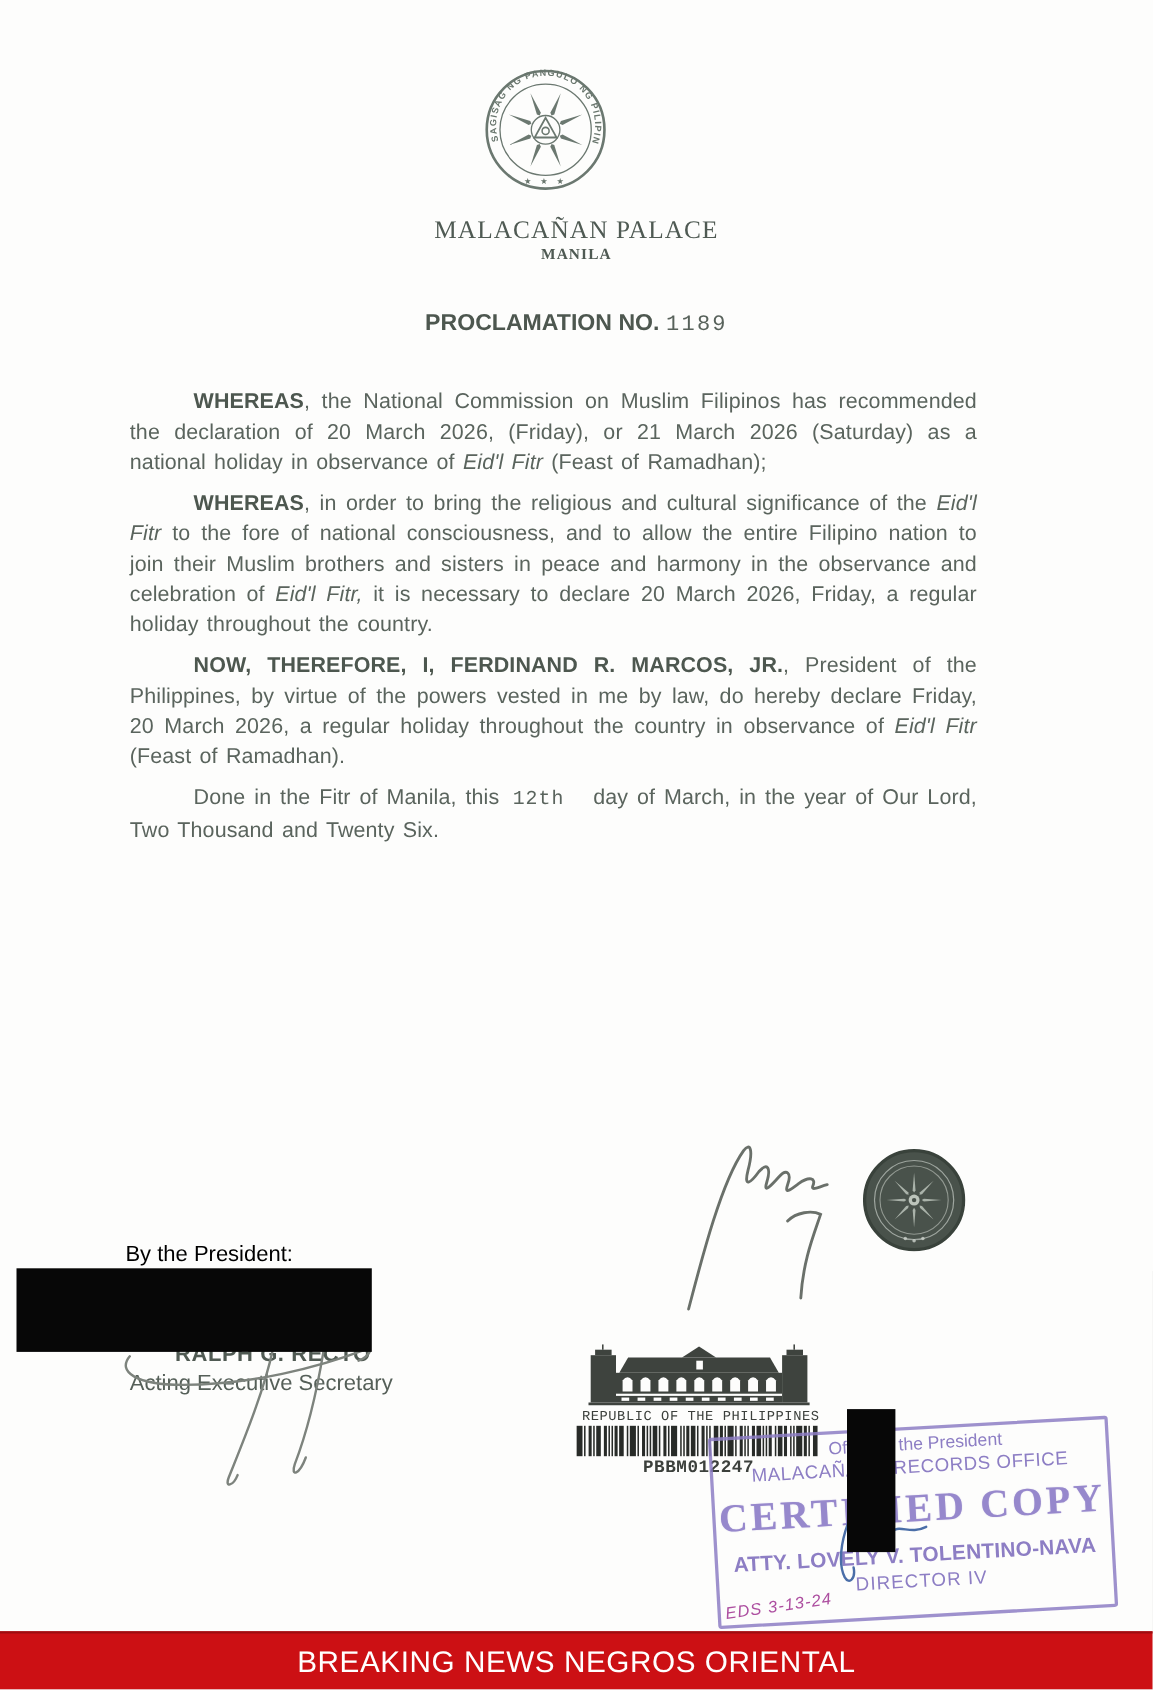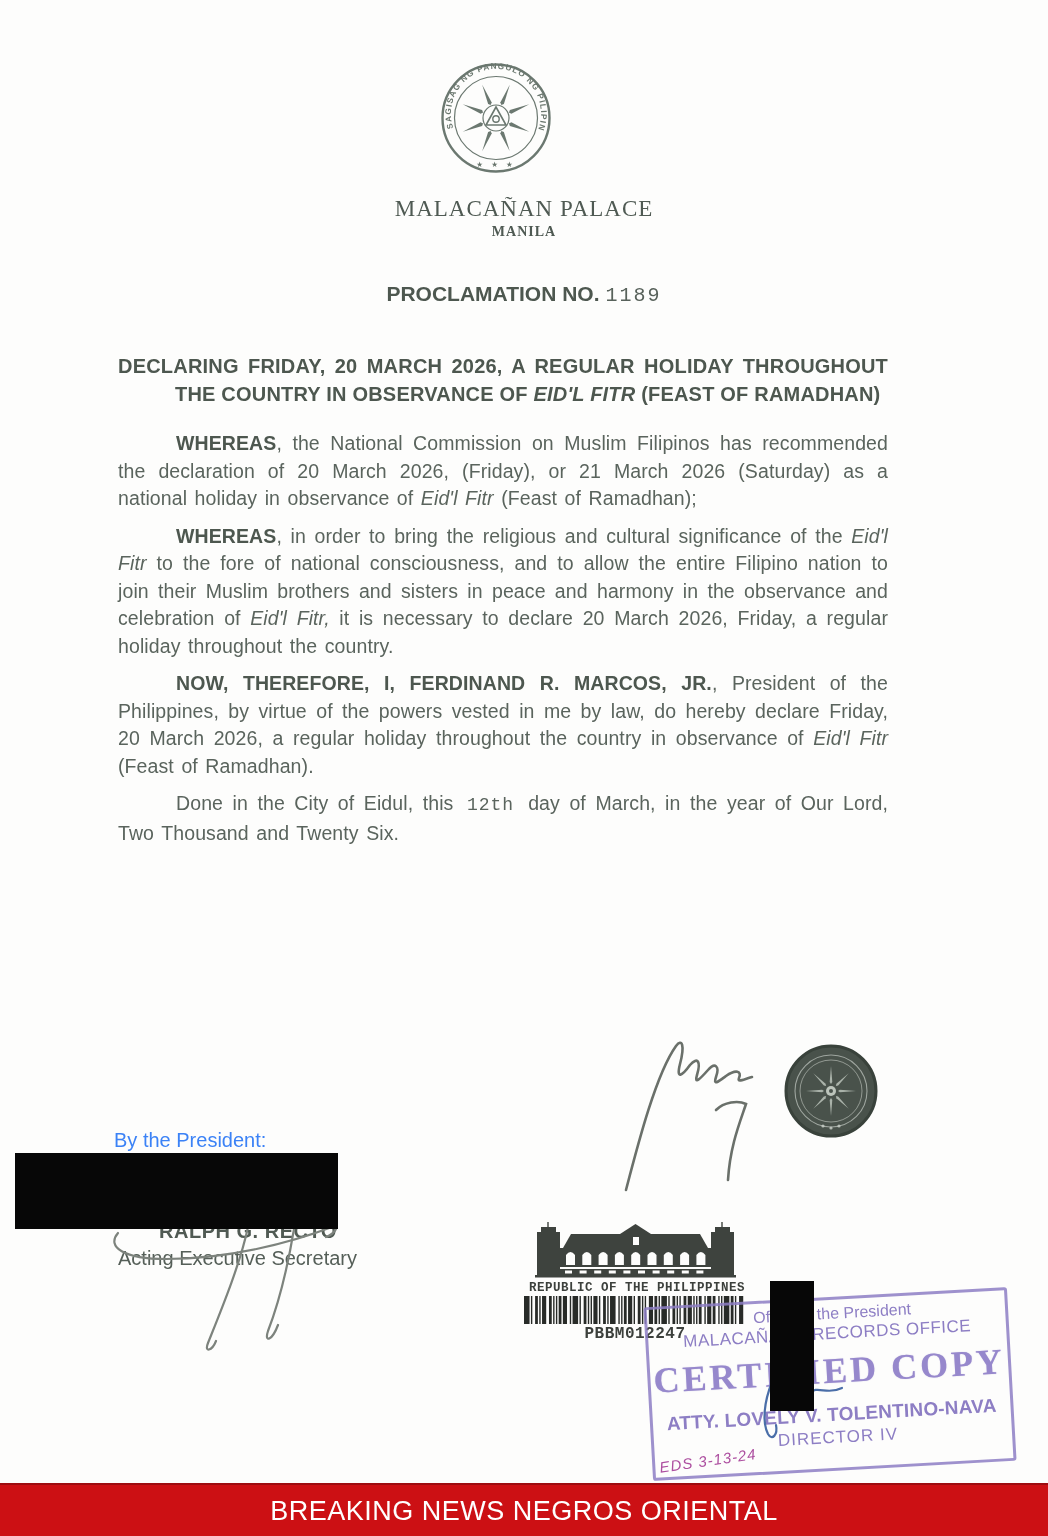--- a/index.html
+++ b/index.html
@@ -16,30 +16,30 @@
              letter-spacing:2px;color:#58625b;padding-left:6px;margin-top:32px;}
   
   #doc-body{top:352px;left:118px;width:770px;}
   .doc-title{font-weight:bold;font-size:20px;line-height:28px;text-align:justify;
              padding-left:57px;text-indent:-57px;margin:0 0 22px 0;color:#4d574f;letter-spacing:.2px;}
   .para{font-size:19.5px;line-height:27.5px;text-align:justify;text-indent:58px;
         margin:0 0 10px 0;color:#5a645d;letter-spacing:.1px;word-spacing:2px;}
   .b{font-weight:bold;color:#4d574f;}
   .i{font-style:italic;}
   .m{font-family:"Liberation Mono",monospace;font-size:18px;letter-spacing:1px;
-     padding-left:4px;padding-right:14px;}
-  
-  .by-president{top:1129px;left:114px;font-size:20px;color:#3b82f6;}
+     padding-left:4px;padding-right:26px;}
+  
+  .by-president{top:1129px;left:114px;font-size:20px;color:#000000;}
   .redaction1{top:1153px;left:15px;width:323px;height:76px;background:#070707;z-index:30;}
   .secretary-name{top:1220px;left:128px;width:240px;text-align:center;font-size:20px;
                   font-weight:bold;color:#505a53;letter-spacing:.5px;z-index:20;}
   .secretary-title{top:1247px;left:110px;width:255px;text-align:center;font-size:20px;color:#555f58;z-index:20;}
   
   .republic-caption{top:1281px;left:529px;width:212px;text-align:center;
-                    font-family:"Liberation Mono",monospace;font-weight:bold;font-size:12.5px;
+                    font-family:"Liberation Mono",monospace;font-weight:normal;font-size:12.5px;
                     letter-spacing:.5px;color:#3c403c;white-space:nowrap;}
   .pbbm{top:1325px;left:524px;width:222px;text-align:center;font-family:"Liberation Mono",monospace;
         font-weight:bold;font-size:16px;color:#3c403c;letter-spacing:.5px;}
   .president-caption{top:1352px;left:338px;font-family:"Liberation Serif",serif;font-size:18.5px;
                      letter-spacing:.5px;color:#545e57;}
   
   #stamp{top:1297px;left:648px;width:358px;height:168px;border:3px solid rgba(141,126,196,.85);
          border-radius:3px;transform:rotate(-3.2deg);transform-origin:center;z-index:10;
          color:#8d7ec4;text-align:center;}
   .stamp-l1{margin-top:5px;font-size:16px;padding-left:12px;}
@@ -91,26 +91,25 @@
   </svg>
 
   <div class="abs palace-city">MANILA</div>
   <div class="abs palace-name">MALACAÑAN PALACE</div>
 
   <div class="abs procl-line">
     <span>PROCLAMATION NO.</span><span class="procl-num">1189</span>
   </div>
 
   <div id="doc-body" class="abs">
-    <p class="doc-title"><span class="b">DECLARING FRIDAY, 20 MARCH 2026, A REGULAR HOLIDAY THROUGHOUT THE COUNTRY IN OBSERVANCE OF </span><span class="b i">EID'L FITR</span><span class="b"> (FEAST OF RAMADHAN)</span></p>
     <div id="paragraphs">
         <p class="para"><span class="b">WHEREAS</span><span>, the National Commission on Muslim Filipinos has recommended the declaration of 20 March 2026, (Friday), or 21 March 2026 (Saturday) as a national holiday in observance of </span><span class="i">Eid'l Fitr</span><span> (Feast of Ramadhan);</span></p>
         <p class="para"><span class="b">WHEREAS</span><span>, in order to bring the religious and cultural significance of the </span><span class="i">Eid'l Fitr</span><span> to the fore of national consciousness, and to allow the entire Filipino nation to join their Muslim brothers and sisters in peace and harmony in the observance and celebration of </span><span class="i">Eid'l Fitr,</span><span> it is necessary to declare 20 March 2026, Friday, a regular holiday throughout the country.</span></p>
         <p class="para"><span class="b">NOW, THEREFORE, I, FERDINAND R. MARCOS, JR.</span><span>, President of the Philippines, by virtue of the powers vested in me by law, do hereby declare Friday, 20 March 2026, a regular holiday throughout the country in observance of </span><span class="i">Eid'l Fitr</span><span> (Feast of Ramadhan).</span></p>
-        <p class="para"><span>Done in the City of Eidul, this </span><span class="m">12th</span><span>day of March, in the year of Our Lord, Two Thousand and Twenty Six.</span></p>
+        <p class="para"><span>Done in the Fitr of Manila, this </span><span class="m">12th</span><span>day of March, in the year of Our Lord, Two Thousand and Twenty Six.</span></p>
       </div>
   </div>
 
   <svg class="abs" style="top:1032px;left:612px;" width="185" height="165" viewBox="0 0 185 165">
     <g fill="none" stroke="#6a706a" stroke-width="2.6" stroke-linecap="round">
       <path d="M14,158 C26,112 44,42 64,14 C70,6 73,13 68,32 C64,48 70,44 78,33 C86,24 89,30 85,43 C82,53 88,47 96,38 C103,30 108,34 104,45 C101,54 106,50 114,44 C124,37 130,39 127,46 C125,51 132,47 140,45"></path>
       <path d="M104,78 C112,70 126,68 134,72 C128,90 118,114 116,148"></path>
     </g>
   </svg>
 

